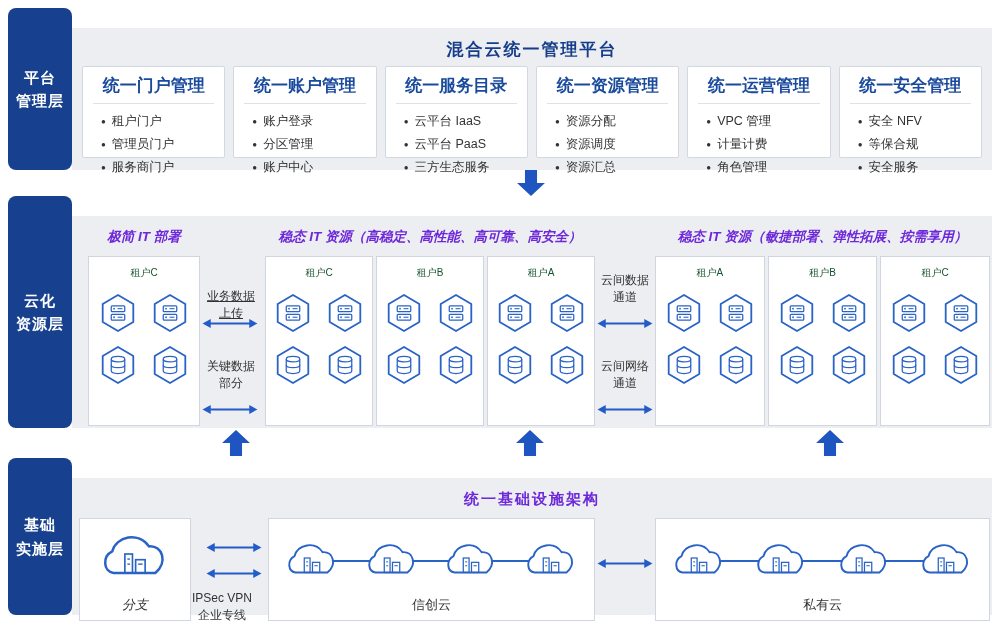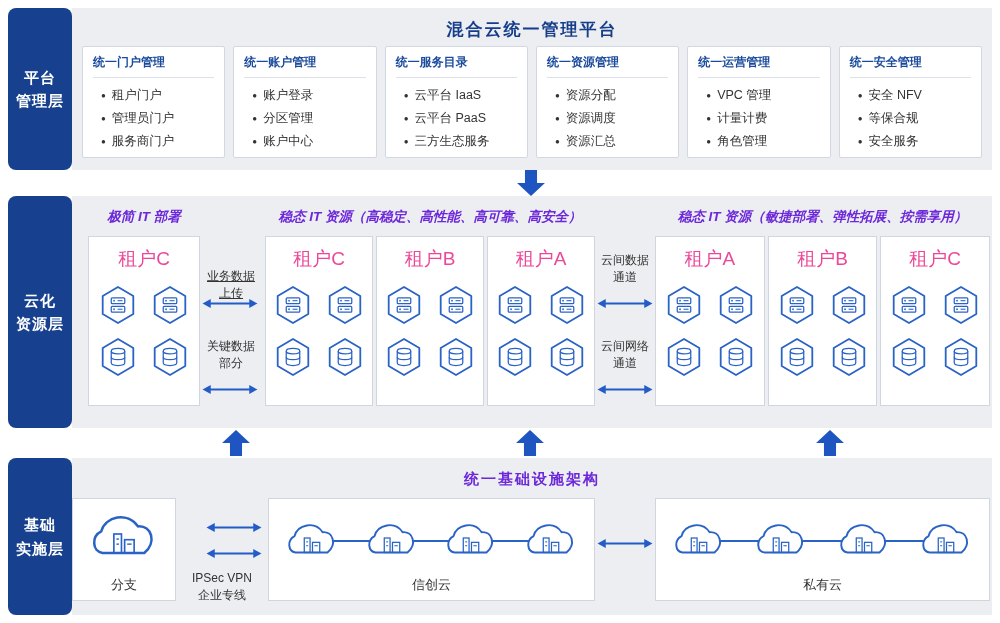--- a/index.html
+++ b/index.html
@@ -4,43 +4,43 @@
 <style>
   html,body{margin:0;padding:0;background:#fff;font-family:"Liberation Sans","DejaVu Sans",sans-serif;}
   .canvas{position:relative;width:1000px;height:623px;background:#fff;overflow:hidden;}
 
   
   .layer{position:absolute;left:8px;width:984px;display:flex;}
   .layer-platform{top:8px;height:162px;}
   .layer-resource{top:196px;height:232px;}
   .layer-infra{top:458px;height:157px;}
   .sidebar{width:64px;background:#17418e;color:#fff;display:flex;flex-direction:column;align-items:center;justify-content:center;font-size:15px;font-weight:bold;letter-spacing:1px;line-height:1.55;flex:none;border-radius:8px;}
-  .band{flex:1;background:#eceef1;position:relative;}
+  .band{flex:1;background:#eceef1;position:relative;margin-top:20px;}
 
   
   .platform-title{position:absolute;top:10px;left:0;right:0;text-align:center;font-size:17px;font-weight:bold;color:#153d8a;letter-spacing:2px;}
   .pbox-row{position:absolute;left:10px;right:10px;top:38px;bottom:12px;display:flex;gap:8px;}
   .pbox{flex:1;background:#fff;border:1px solid #d2d8e2;border-radius:2px;padding:7px 8px 4px;box-sizing:border-box;}
-  .pbox-title{color:#1a4a9c;font-weight:bold;font-size:12px;padding-bottom:6px;border-bottom:1px solid #dde2ea;margin:0 2px 6px;}
+  .pbox-title{text-align:center;color:#1a4a9c;font-weight:bold;font-size:17px;padding-bottom:6px;border-bottom:1px solid #dde2ea;margin:0 2px 6px;}
   .pbox-list{list-style:none;margin:0;padding:0 0 0 10px;}
   .pbox-list li{font-size:12.5px;color:#333;line-height:1.85;white-space:nowrap;}
   .pbox-list li::before{content:"●";font-size:8px;margin-right:6px;vertical-align:1px;color:#333;}
 
   
   .rheader{position:absolute;top:12px;font-style:italic;font-weight:bold;color:#6d28d9;font-size:13.5px;text-align:center;white-space:nowrap;}
   .rheader.hleft{left:16px;width:112px;}
   .rheader.hmid{left:193px;width:330px;}
   .rheader.hright{left:583px;width:335px;}
   .tbox{background:#fff;border:1px solid #cfd6e0;display:flex;flex-direction:column;align-items:center;padding-top:9px;box-sizing:border-box;}
   .tbox-single{position:absolute;left:16px;top:40px;width:112px;height:170px;}
   .tgroup{position:absolute;top:40px;height:170px;display:flex;gap:3px;}
   .tgroup.gmid{left:193px;width:330px;}
   .tgroup.gright{left:583px;width:335px;}
   .tgroup .tbox{flex:1;height:100%;}
-  .tlabel{font-size:19px;color:#ec4899;}
+  .tlabel{font-size:10px;color:#14532d;}
   .icon-grid{margin-top:13px;display:grid;grid-template-columns:auto auto;gap:12px 16px;}
   .hexicon{width:36px;height:40px;display:block;}
 
   .flow-label{position:absolute;font-size:12px;color:#333;text-align:center;line-height:1.45;}
   .flow-arrow{position:absolute;width:56px;height:11px;}
   .fl-l1{left:126px;width:66px;top:72px;text-decoration:underline;}
   .fa-l1{left:130px;top:102px;}
   .fl-l2{left:126px;width:66px;top:142px;}
   .fa-l2{left:130px;top:188px;}
   .fl-r1{left:521px;width:64px;top:56px;}
@@ -51,21 +51,21 @@
   
   .big-arrow{position:absolute;width:28px;height:26px;}
   .ba-down{left:517px;top:170px;}
   .ba-up1{left:222px;top:430px;}
   .ba-up2{left:516px;top:430px;}
   .ba-up3{left:816px;top:430px;}
 
   
   .infra-title{position:absolute;top:12px;left:0;right:0;text-align:center;font-size:15px;font-weight:bold;color:#6d28d9;letter-spacing:2px;}
   .ibox{position:absolute;top:40px;height:103px;background:#fff;border:1px solid #cfd6e0;box-sizing:border-box;}
-  .ibox-branch{left:0;width:104px;}
+  .ibox-branch{left:7px;width:112px;font-style:italic;}
   .ibox-xc{left:196px;width:327px;padding-left:44px;}
   .ibox-pv{left:583px;width:335px;}
   .ilabel{position:absolute;bottom:6px;left:0;right:0;text-align:center;font-size:13px;color:#333;}
   .branch-cloud{position:absolute;top:8px;left:50%;transform:translateX(-50%);width:76px;height:54px;}
   .cloud-strip{position:absolute;top:10px;left:0;right:0;height:56px;}
   .cloud-line{position:absolute;top:31px;left:40px;right:40px;height:2px;background:#2a63c6;}
   .cloud-row{position:absolute;left:0;right:0;top:8px;display:flex;justify-content:space-between;padding:0 14px;}
   .cloudicon{width:58px;height:42px;display:block;}
   .vpn-label{left:112px;width:76px;top:112px;}
   .vpn-a1{left:132px;top:64px;width:60px;}

